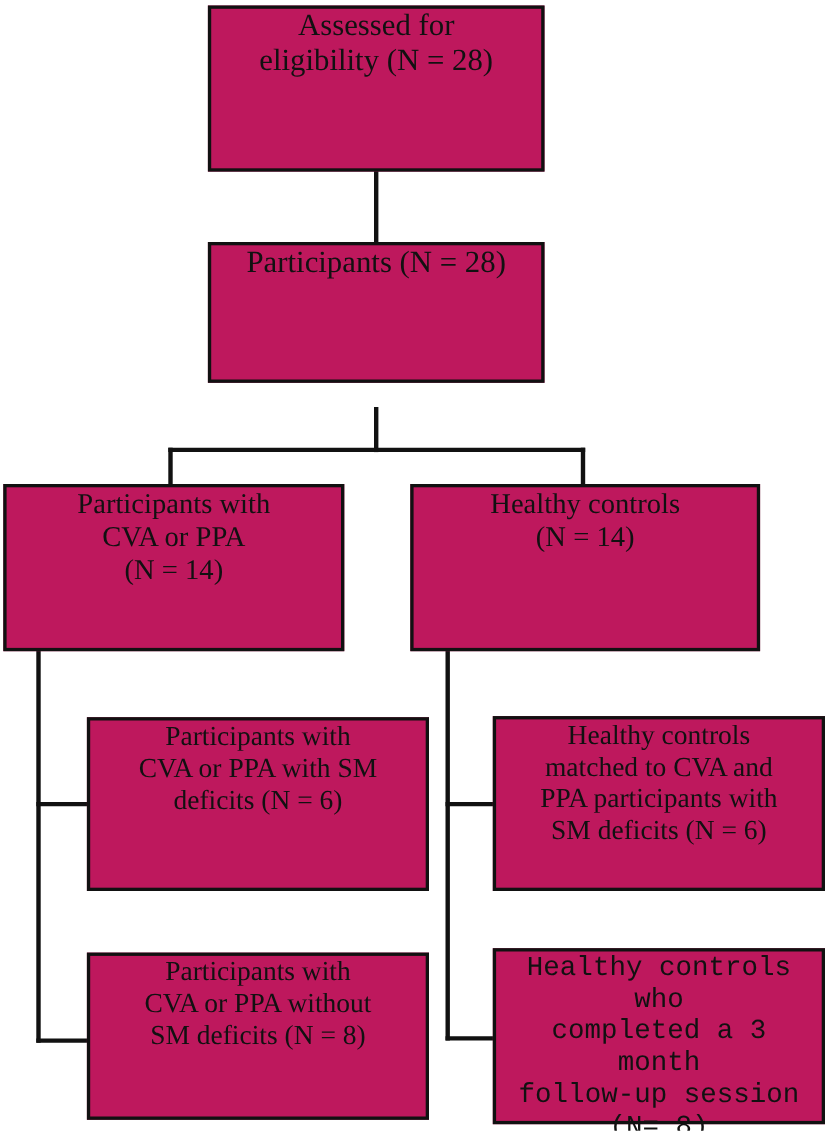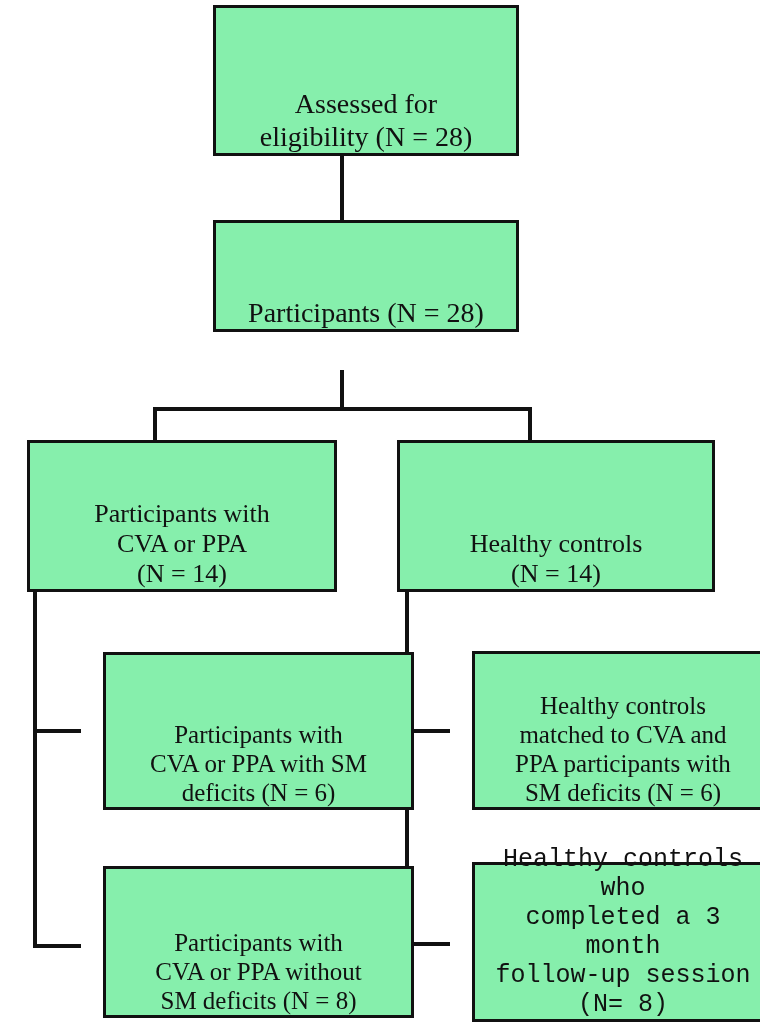--- a/index.html
+++ b/index.html
@@ -24,39 +24,38 @@
     top: 0;
     left: 0;
     width: 760px;
     height: 1028px;
     pointer-events: none;
   }
   .node-box {
     position: absolute;
     box-sizing: border-box;
     border: 3px solid #111111;
-    background: #86efac;
+    background: #be185d;
     display: flex;
-    align-items: flex-end;
+    align-items: flex-start;
     justify-content: center;
     text-align: center;
     color: #111111;
-    margin-left: 24px;
   }
   .node-text {
     display: block;
     line-height: 1.16;
     white-space: pre-line;
     padding: 0 6px;
   }
   
   #node-assessed      { left: 189px; top: 5px;   width: 306px; height: 151px; }
   #node-assessed .node-text      { font-size: 28px; }
 
-  #node-participants  { left: 189px; top: 220px; width: 306px; height: 112px; }
+  #node-participants  { left: 189px; top: 220px; width: 306px; height: 128px; }
   #node-participants .node-text  { font-size: 28px; }
 
   #node-cva           { left: 3px;   top: 440px; width: 310px; height: 152px; }
   #node-cva .node-text           { font-size: 26px; }
 
   #node-healthy       { left: 373px; top: 440px; width: 318px; height: 152px; }
   #node-healthy .node-text       { font-size: 26px; }
 
   #node-cva-sm        { left: 79px;  top: 652px; width: 311px; height: 158px; }
   #node-cva-sm .node-text        { font-size: 25px; }

